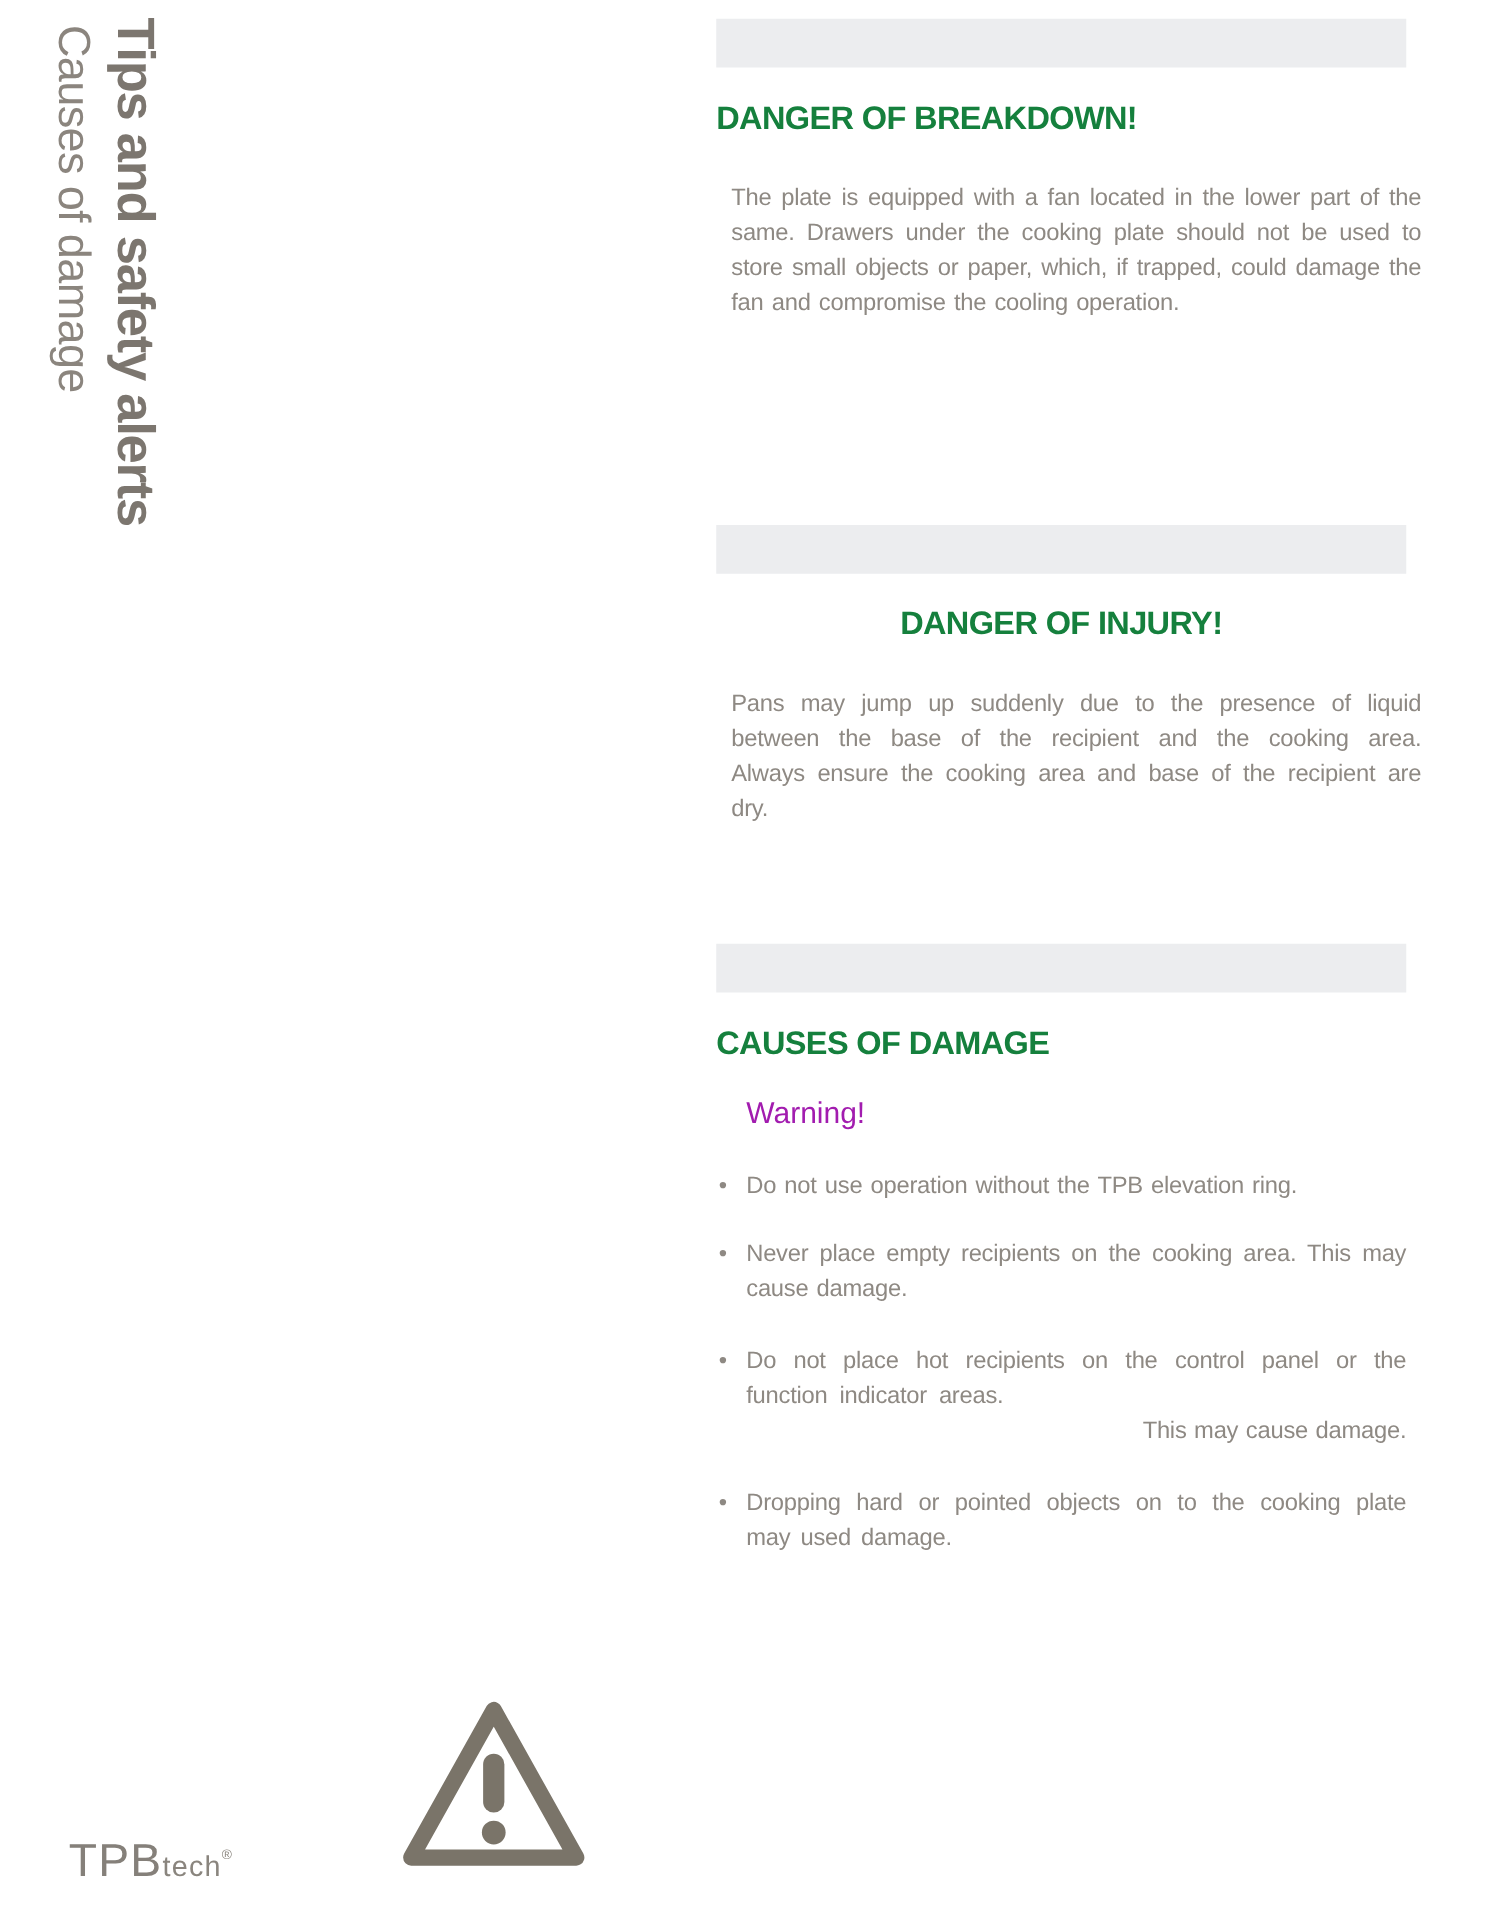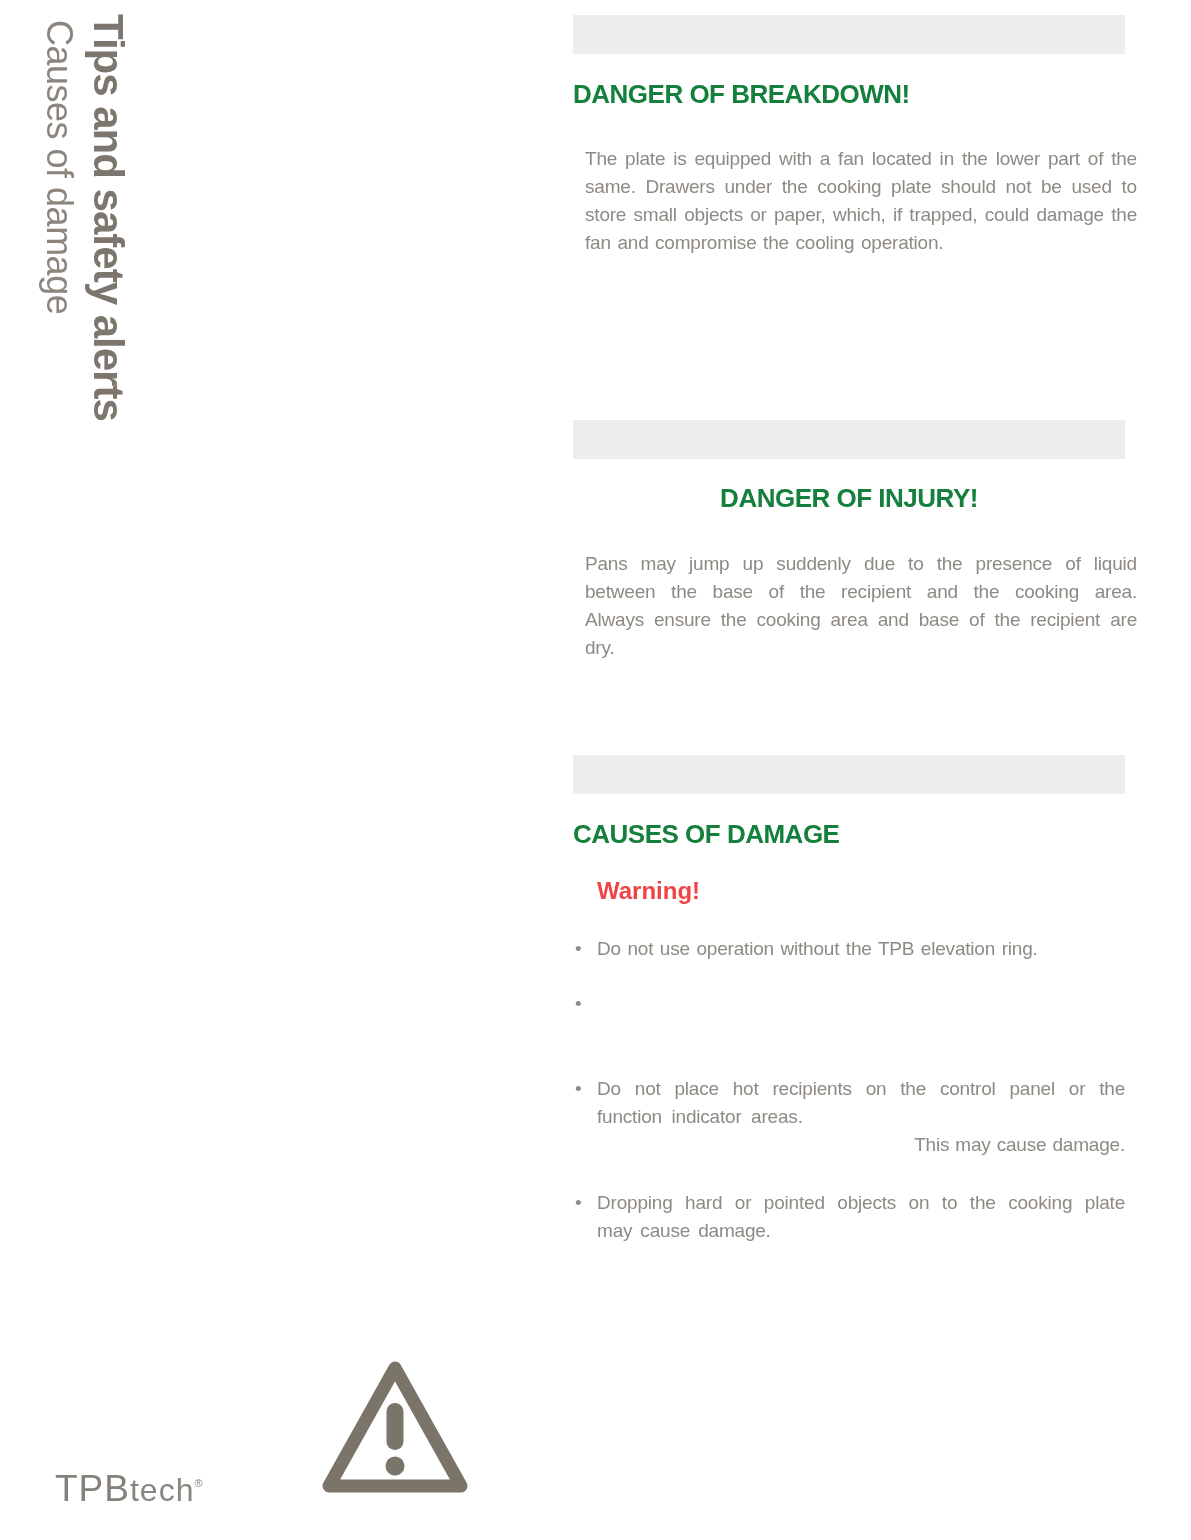--- a/index.html
+++ b/index.html
@@ -91,23 +91,23 @@
   .p1 { top: 133px; }
   .p2 { top: 276px; }
   .p3 { top: 538px; word-spacing: 4.5px; }
 
   .warning-label {
     position: absolute;
     left: 24px;
     top: 878px;
     margin: 0;
     font-size: 24px;
-    font-weight: bold;
+    font-weight: normal;
     line-height: 26px;
-    color: #ef4444;
+    color: #a21caf;
   }
 
   .bullet {
     position: absolute;
     left: 0;
     width: 552px;
     box-sizing: border-box;
     padding-left: 24px;
     font-size: 19px;
     line-height: 28px;
@@ -145,21 +145,21 @@
     top: 1468px;
     color: #85807a;
     white-space: nowrap;
   }
   .logo-main {
     font-size: 37px;
     font-weight: normal;
     letter-spacing: 1px;
   }
   .logo-sub {
-    font-size: 32px;
+    font-size: 23px;
     font-weight: normal;
     letter-spacing: 1px;
     color: #8a857e;
   }
   .logo-reg {
     font-size: 11px;
     vertical-align: 14px;
     color: #8a857e;
   }
   .page-num {
@@ -195,31 +195,32 @@
     <h2 class="heading h3">CAUSES OF DAMAGE</h2>
     <div class="warning-label">Warning!</div>
 
     <div class="bullet b1">
       <span class="dot">•</span>
       <span>Do not use operation without the TPB elevation ring.</span>
     </div>
 
     <div class="bullet b2">
       <span class="dot">•</span>
+      <span>Never place empty recipients on the cooking area. This may cause damage.</span>
     </div>
 
     <div class="bullet b3">
       <span class="dot">•</span>
       <span>Do not place hot recipients on the control panel or the function indicator areas.</span>
       <span class="note">This may cause damage.</span>
     </div>
 
     <div class="bullet b4">
       <span class="dot">•</span>
-      <span>Dropping hard or pointed objects on to the cooking plate may cause damage.</span>
+      <span>Dropping hard or pointed objects on to the cooking plate may used damage.</span>
     </div>
 
   </div>
 
   <svg class="warning-triangle" width="150" height="140" viewBox="0 0 150 140" aria-hidden="true">
     <path d="M75 11 L141 129 L9 129 Z" fill="none" stroke="#7a7469" stroke-width="13" stroke-linejoin="round" stroke-linecap="round"></path>
     <rect x="66.5" y="46" width="17" height="47" rx="8.5" fill="#7a7469"></rect>
     <circle cx="75" cy="109" r="9.5" fill="#7a7469"></circle>
   </svg>
 

